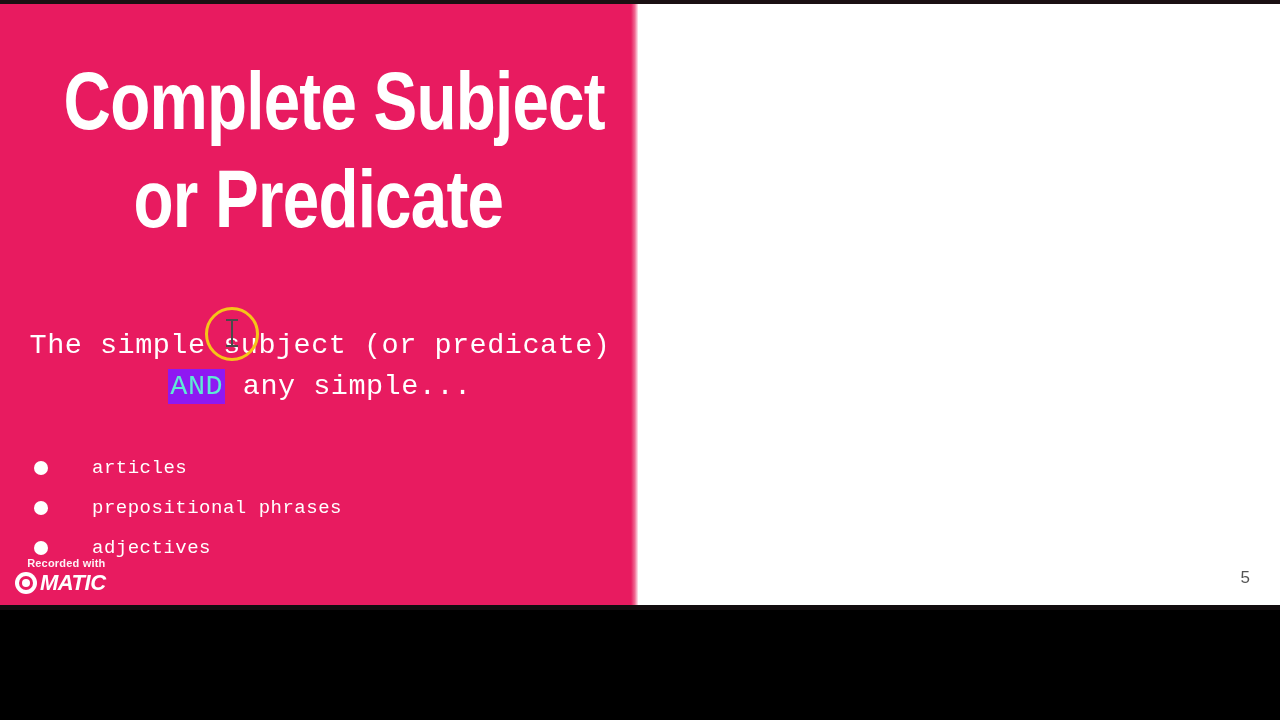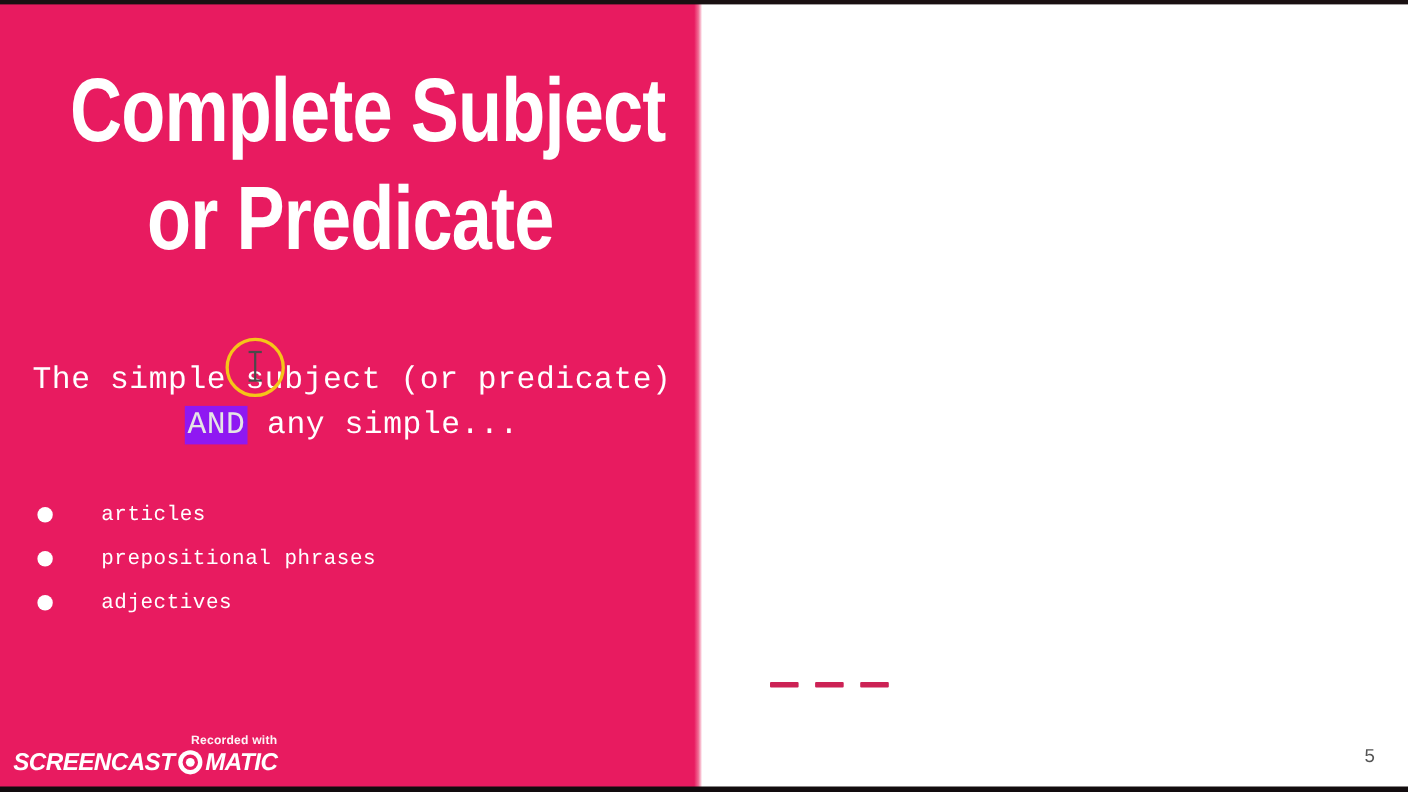--- a/index.html
+++ b/index.html
@@ -10,21 +10,21 @@
   body {
     width: 1280px;
     height: 720px;
     overflow: hidden;
     font-family: "Liberation Mono", "DejaVu Sans Mono", monospace;
   }
 
   #slide {
     position: relative;
     width: 1280px;
-    height: 720px;
+    height: 610px;
     background: #ffffff;
     overflow: hidden;
   }
 
   
   .frame-edge {
     position: absolute;
     left: 0;
     width: 1280px;
     height: 4px;
@@ -80,21 +80,21 @@
     width: 584px;
     text-align: center;
     color: #ffffff;
     font-size: 28.5px;
     line-height: 41px;
     letter-spacing: 0.5px;
     z-index: 10;
   }
   #lead-text .hl-and {
     background: #8f18f2;
-    color: #e5e5e5;
+    color: #5eead4;
     padding: 1px 2px;
   }
 
   #left-bullets {
     position: absolute;
     left: 34px;
     top: 448px;
     z-index: 10;
     list-style: none;
     margin: 0;
@@ -335,21 +335,20 @@
   <div id="cursor-ring"></div>
   <div id="cursor-ibeam">
     <span class="serif-t"></span>
     <span class="stem"></span>
     <span class="serif-b"></span>
   </div>
 
   <div id="watermark">
     <div class="wm-top">Recorded with</div>
     <div class="wm-main">
-      <span>SCREENCAST</span>
       <span class="wm-target"></span>
       <span>MATIC</span>
     </div>
   </div>
 
   <div id="right-panel"></div>
 
   <div id="right-heading">Complete subjects &amp; objects:</div>
 
   <ul id="right-bullets">

